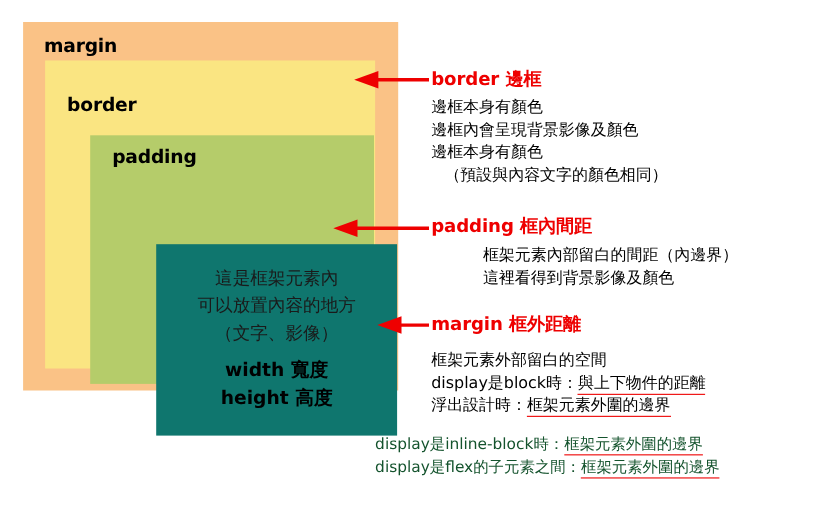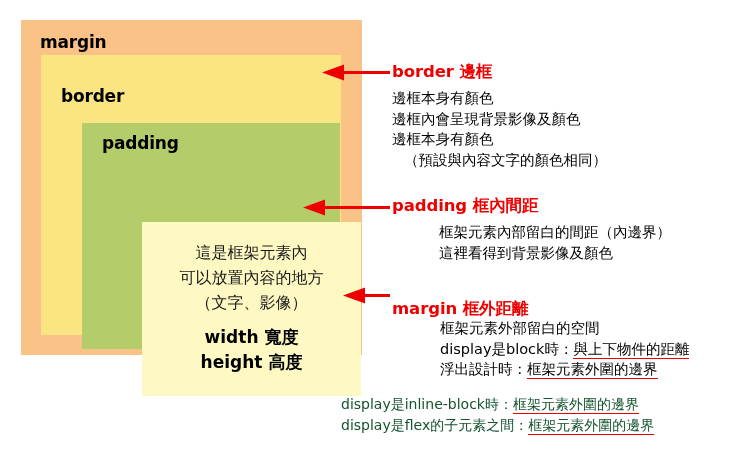--- a/index.html
+++ b/index.html
@@ -64,21 +64,21 @@
     background: #b5cc6a;
   }
   #padding-label {
     position: absolute;
     left: 20px; top: 12px;
   }
 
   #content-layer {
     left: 60px; top: 99px;
     width: 219px; height: 174px;
-    background: #fef9c3;
+    background: #0f766e;
     display: flex;
     flex-direction: column;
     align-items: center;
     justify-content: flex-start;
     padding-top: 18px;
   }
   .content-line {
     font-size: 16px;
     line-height: 25px;
     text-align: center;
@@ -187,23 +187,23 @@
   <div class="indent">（預設與內容文字的顏色相同）</div>
 </div>
 
 <div class="callout-title" style="left:392px; top:198px;">padding 框內間距</div>
 
 <div class="callout-body" style="left:392px; top:222px;margin-left:47px;">
   <div>框架元素內部留白的間距（內邊界）</div>
   <div>這裡看得到背景影像及顏色</div>
 </div>
 
-<div class="callout-title" style="left:392px; top:301px;">margin 框外距離</div>
-
-<div class="callout-body" style="left:392px; top:318px;margin-left:48px;">
+<div class="callout-title" style="left:392px; top:287px;">margin 框外距離</div>
+
+<div class="callout-body" style="left:392px; top:318px;">
   <div>框架元素外部留白的空間</div>
   <div>
     <span>display是block時：</span><span class="u">與上下物件的距離</span>
   </div>
   <div>
     <span>浮出設計時：</span><span class="u">框架元素外圍的邊界</span>
   </div>
 </div>
 
 <div class="bottom-notes" style="left:341px; top:394px;">

